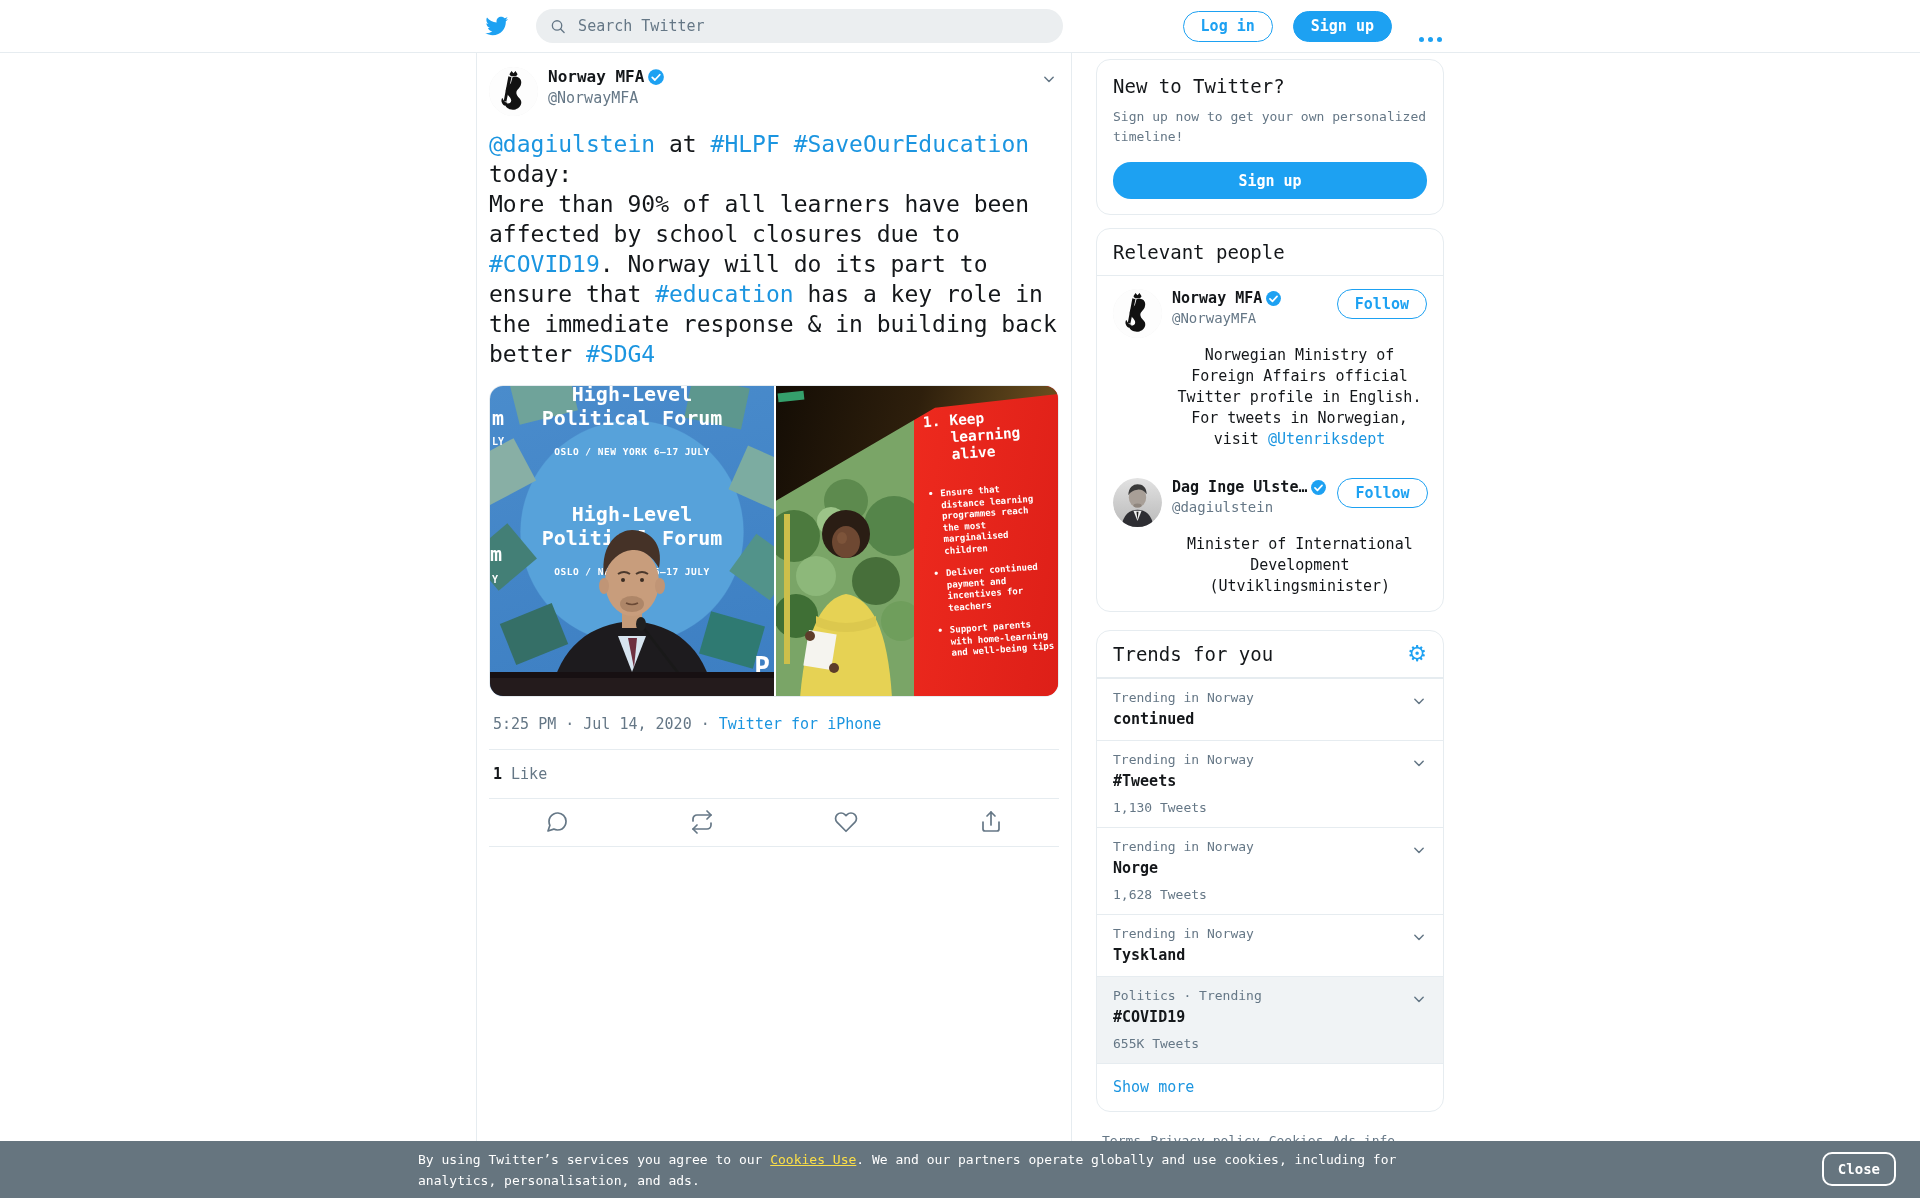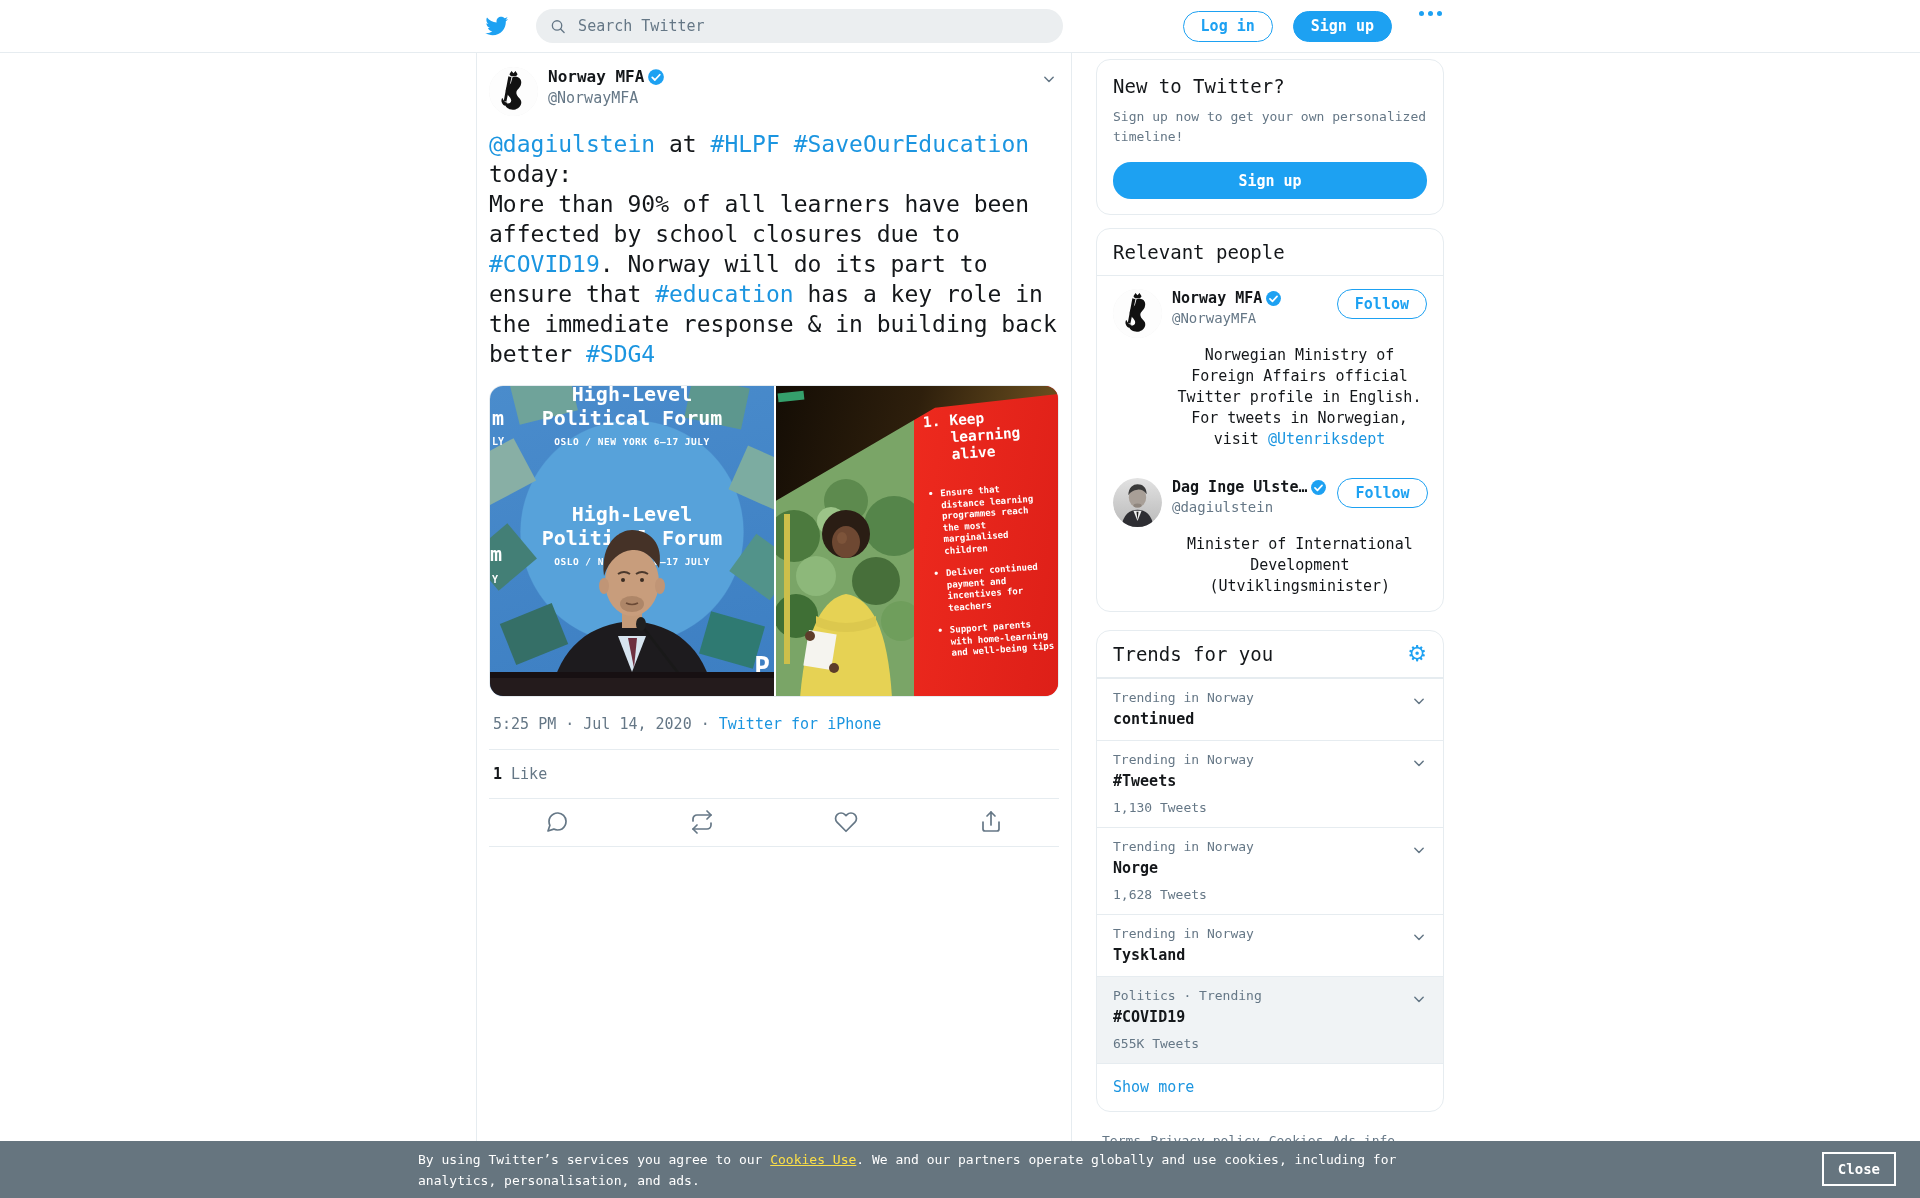--- a/index.html
+++ b/index.html
@@ -16,21 +16,21 @@
   .bird { width:29px; height:24px; margin-left:6px; flex:none; }
   .search-pill {
     margin-left:25px; width:527px; height:34px; border-radius:17px; background:#EBEEF0;
     display:flex; align-items:center; gap:10px; padding:0 14px;
   }
   .search-pill input {
     border:none; outline:none; background:transparent; font:15px "DejaVu Sans Mono",monospace;
     color:#000000; width:100%;
   }
   .search-pill input::placeholder { color:#657786; }
-  .nav-right { margin-left:auto; display:flex; align-items:flex-start; }
+  .nav-right { margin-left:auto; display:flex; align-items:flex-end; }
   .pill-btn {
     height:31px; border-radius:16px; padding:0 17px; font:bold 15px "DejaVu Sans Mono",monospace;
     display:flex; align-items:center; cursor:pointer; white-space:nowrap;
   }
   .btn-outline { border:1px solid #1DA1F2; color:#1DA1F2; background:#fff; }
   .btn-filled  { border:1px solid #1DA1F2; color:#fff; background:#1DA1F2; margin-left:20px; }
   .nav-dots { display:flex; gap:4px; margin-left:27px; margin-right:2px; cursor:pointer; }
   .nav-dots span { width:5px; height:5px; border-radius:50%; background:#1DA1F2; }
 
   
@@ -69,21 +69,21 @@
   .t3{left:-16px;top:62px;width:54px;height:48px;background:#88afa5;transform:rotate(-28deg);}
   .t4{left:246px;top:68px;width:52px;height:48px;background:#7caca1;transform:rotate(24deg);}
   .t5{left:-12px;top:148px;width:50px;height:46px;background:#437f76;transform:rotate(-40deg);}
   .t6{left:248px;top:158px;width:50px;height:46px;background:#52938a;transform:rotate(36deg);}
   .t7{left:16px;top:226px;width:56px;height:44px;background:#356f67;transform:rotate(-22deg);}
   .t8{left:214px;top:232px;width:56px;height:44px;background:#2f7a72;transform:rotate(16deg);}
   .backdrop-heading { position:absolute; left:0; right:0; text-align:center; color:#fff; z-index:2; }
   .bh-top { top:-4px; }
   .bh-mid { top:116px; }
   .bh-l { font-size:20px; font-weight:bold; line-height:24px; }
-  .bh-s { font-size:9.5px; font-weight:bold; letter-spacing:.5px; margin-top:6px; }
+  .bh-s { font-size:9.5px; font-weight:bold; letter-spacing:.5px; margin-top:16px; }
   .frag { position:absolute; color:#fff; font-weight:bold; z-index:2; }
   .f1{left:2px;top:20px;font-size:20px;} .f2{left:2px;top:50px;font-size:10px;}
   .f3{left:0;top:156px;font-size:20px;} .f4{left:2px;top:188px;font-size:10px;}
   .f5{right:4px;bottom:14px;font-size:26px;}
   .man-svg { position:absolute; left:0; bottom:0; width:284px; height:192px; z-index:3; }
 
   .img-right { position:relative; width:284px; height:100%; flex:none; background:#E8231D; overflow:hidden; }
   .girl-svg { position:absolute; left:0; top:0; width:138px; height:312px; }
   .screen-dark { position:absolute; inset:0; z-index:2;
     background:linear-gradient(105deg,#140d05 0%,#2e1f0c 40%,#6b4f1f 78%,#8a6a2a 100%);
@@ -145,21 +145,21 @@
   .copyright { margin-left:10px; }
 
   .chev svg, .tweet-caret svg { width:20px; height:20px; stroke:#657786; fill:none; stroke-width:1.8; stroke-linecap:round; stroke-linejoin:round; }
 
   
   .cookie-banner { position:absolute; left:0; right:0; bottom:0; height:57px; background:#66757F; color:#fff; z-index:10; }
   .cookie-text { position:absolute; left:418px; top:8px; width:1010px; font-size:13px; line-height:21px; }
   .cookie-link { text-decoration:underline; cursor:pointer; color:#fde047; }
   .close-btn {
     position:absolute; right:24px; top:11px; height:34px; padding:0 14px;
-    border:2px solid #fff; border-radius:0; background:transparent; color:#fff;
+    border:2px solid #fff; border-radius:10px; background:transparent; color:#fff;
     font:bold 14px "DejaVu Sans Mono",monospace; cursor:pointer;
   }
 </style>
 </head>
 <body>
 
 <div class="topnav">
   <div class="topnav-inner">
     <svg class="bird" viewBox="0 0 24 24">
         <path fill="#1DA1F2" d="M23.643 4.937c-.835.37-1.732.62-2.675.733.962-.576 1.7-1.49 2.048-2.578-.9.534-1.897.922-2.958 1.13-.85-.904-2.06-1.47-3.4-1.47-2.572 0-4.658 2.086-4.658 4.66 0 .364.042.718.12 1.06-3.873-.195-7.304-2.05-9.602-4.868-.4.69-.63 1.49-.63 2.342 0 1.616.823 3.043 2.072 3.878-.764-.025-1.482-.234-2.11-.583v.06c0 2.257 1.605 4.14 3.737 4.568-.392.106-.803.162-1.227.162-.3 0-.593-.028-.877-.082.593 1.85 2.313 3.198 4.352 3.234-1.595 1.25-3.604 1.995-5.786 1.995-.376 0-.747-.022-1.112-.065 2.062 1.323 4.51 2.093 7.14 2.093 8.57 0 13.255-7.098 13.255-13.254 0-.2-.005-.402-.014-.602.91-.658 1.7-1.477 2.323-2.41z"></path>

